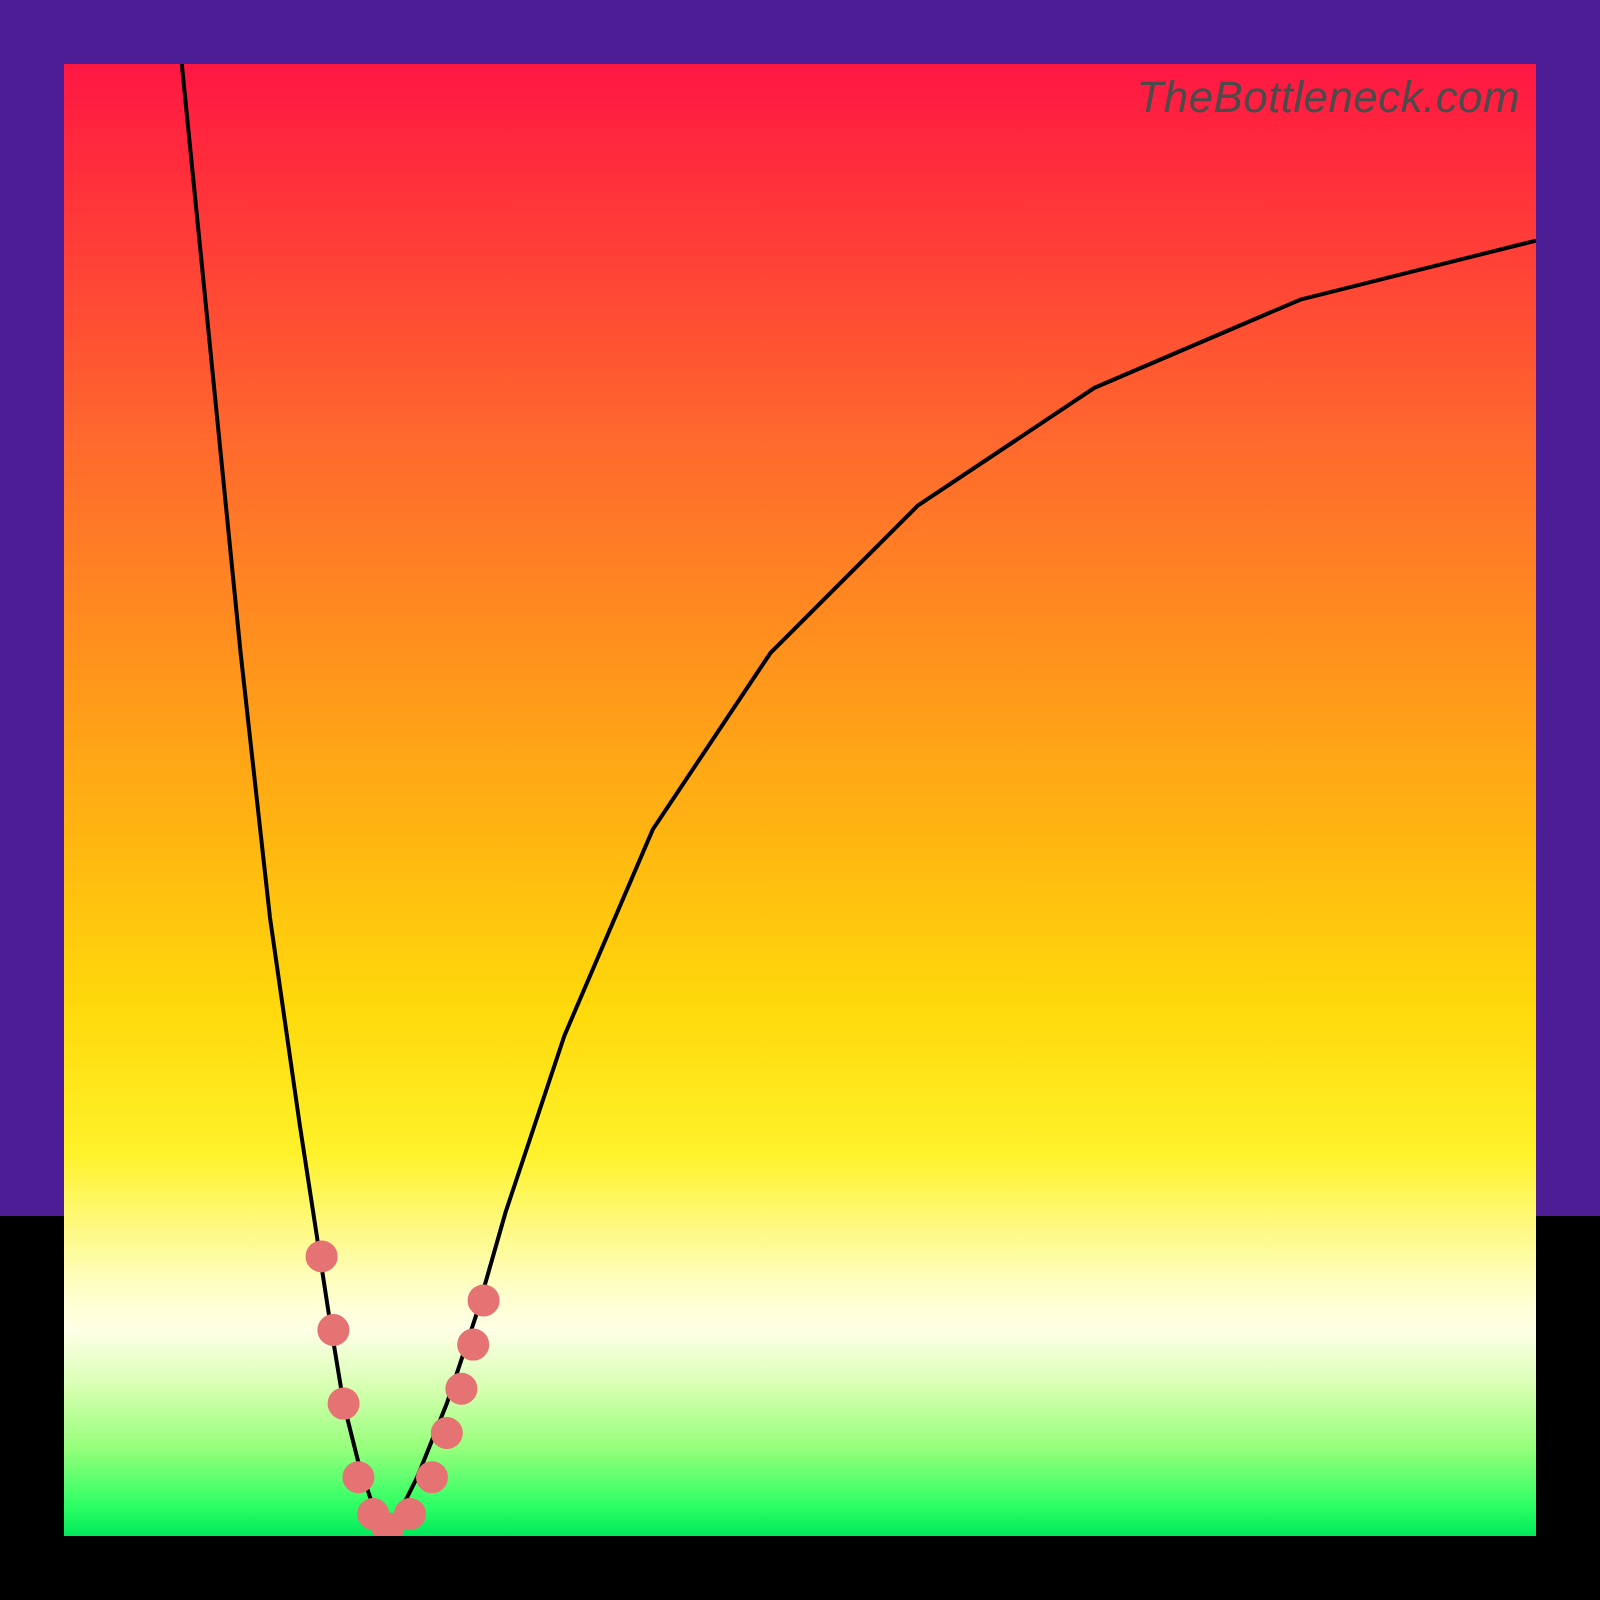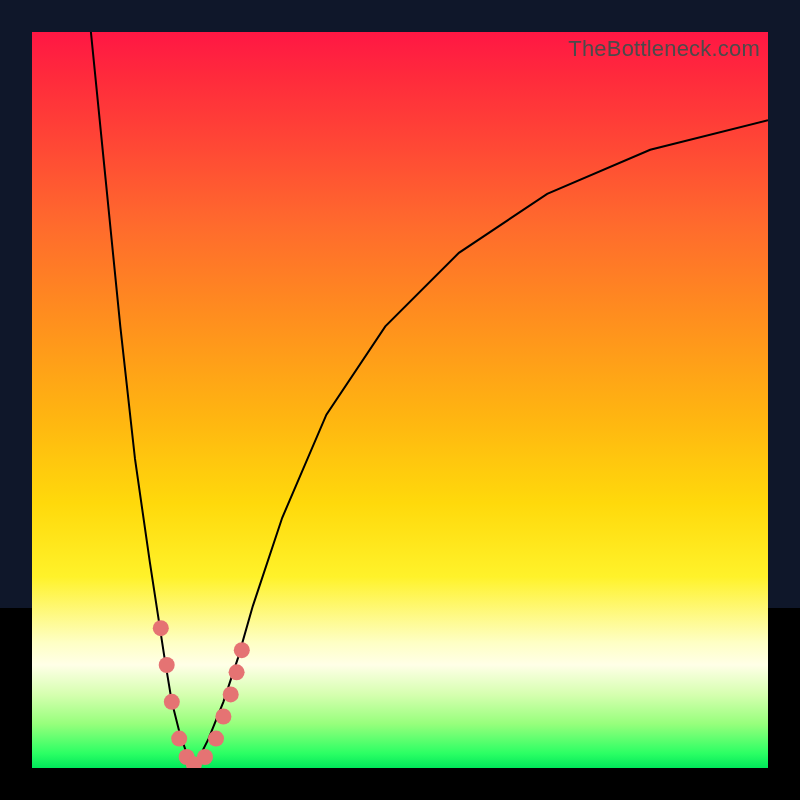--- a/index.html
+++ b/index.html
@@ -9,21 +9,22 @@
     height: 800px;
     background: #000;
     overflow: hidden;
     font-family: Arial, Helvetica, sans-serif;
   }
   .frame {
     position: absolute;
     top: 0; left: 0;
     width: 800px;
     height: 608px;
-    background: #0f172a;
+    background: #4c1d95;
+    font-style: italic;
   }
   .plot-area {
     position: absolute;
     
     top: 32px;
     left: 32px;
     width: 736px;
     height: 736px;
     overflow: hidden;
     

